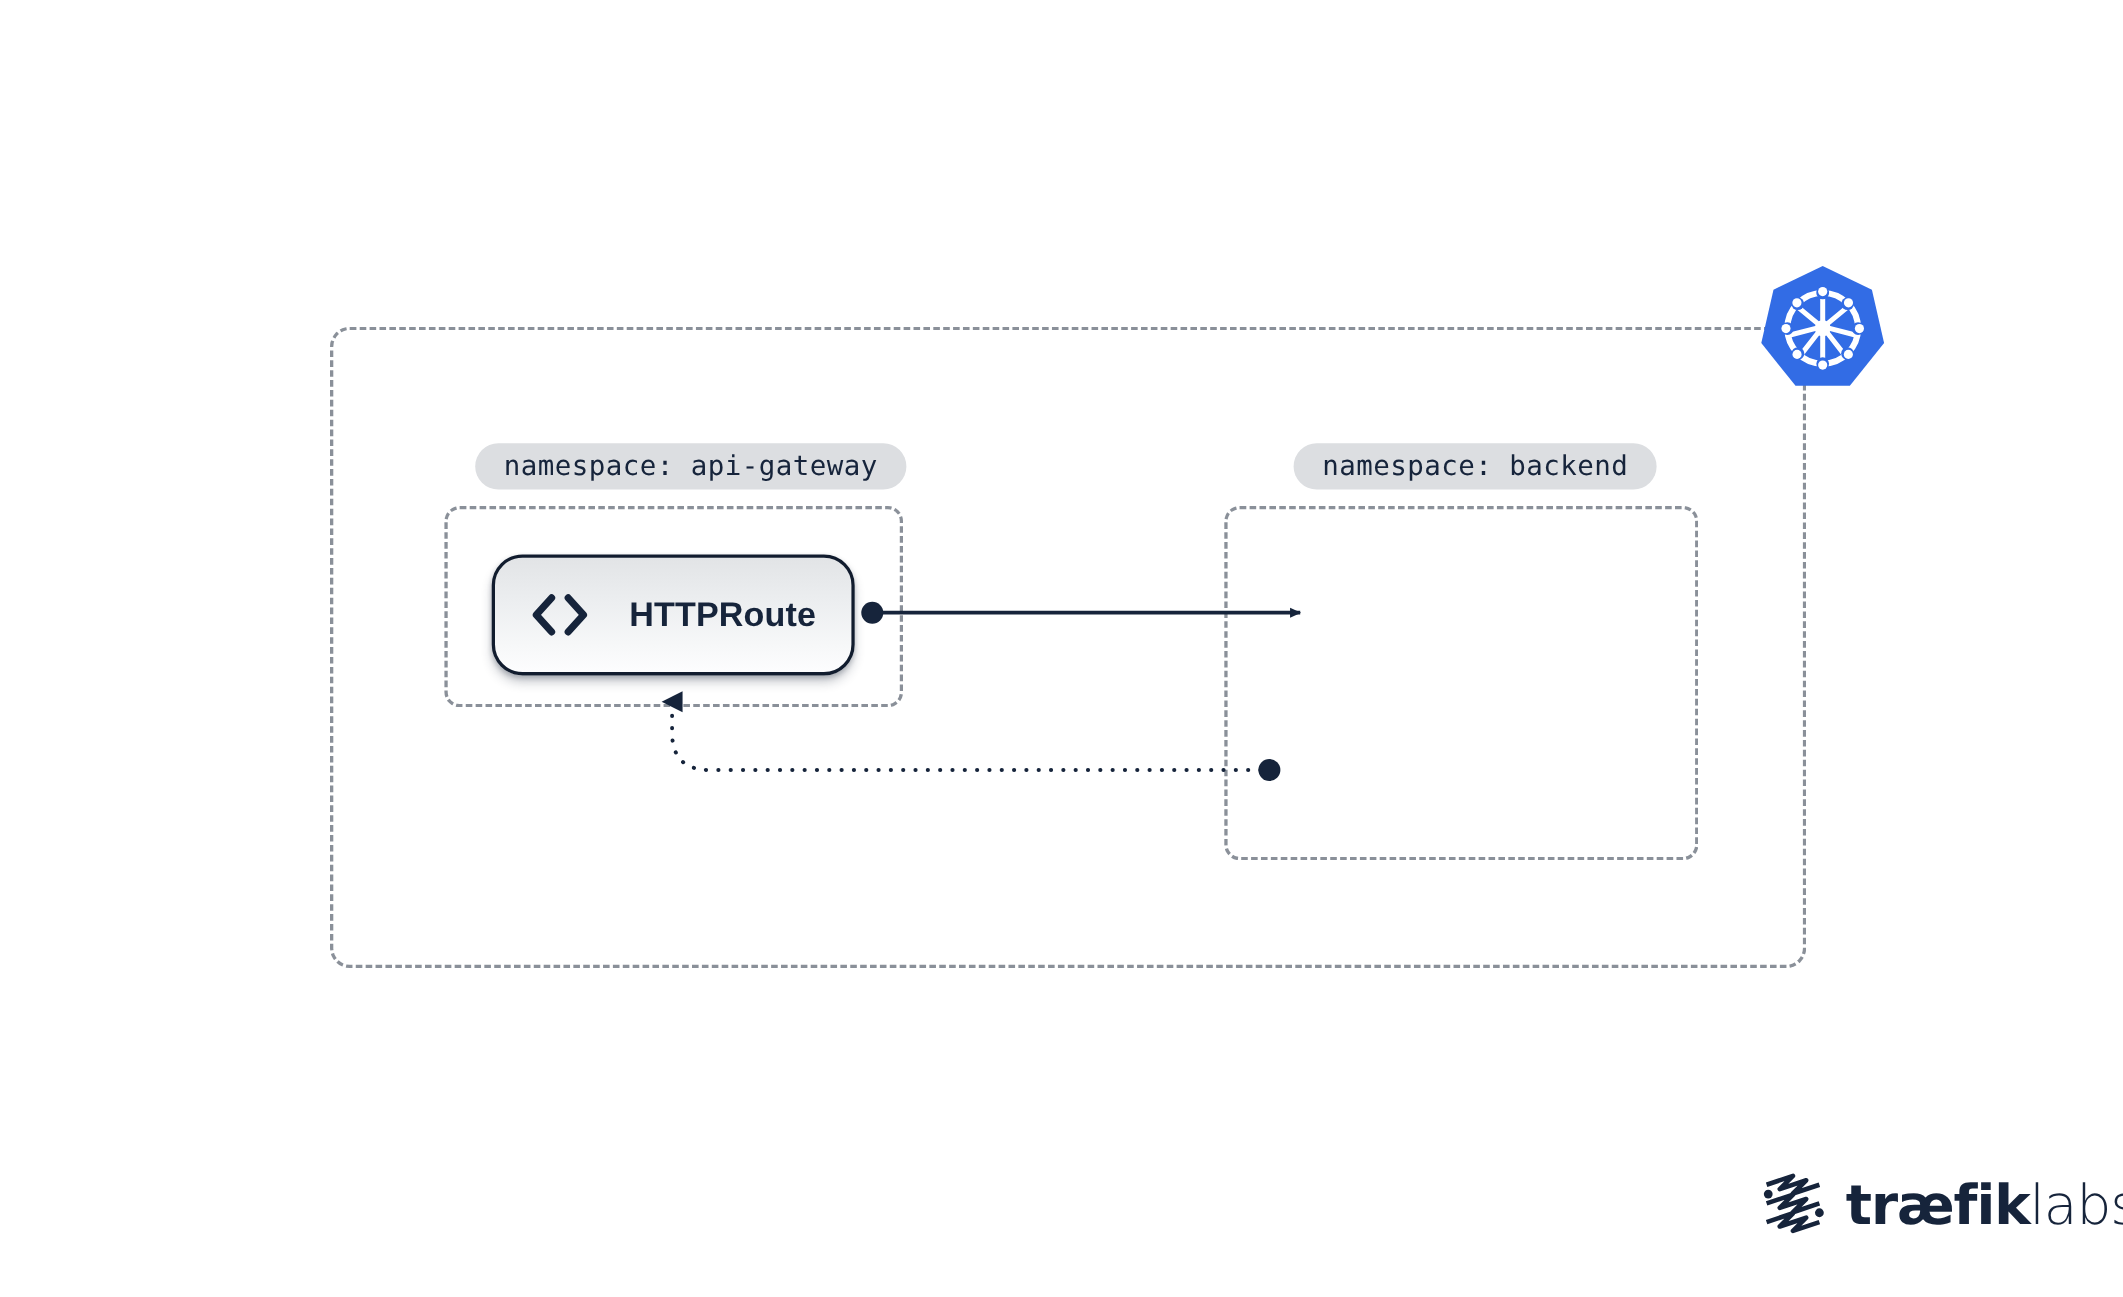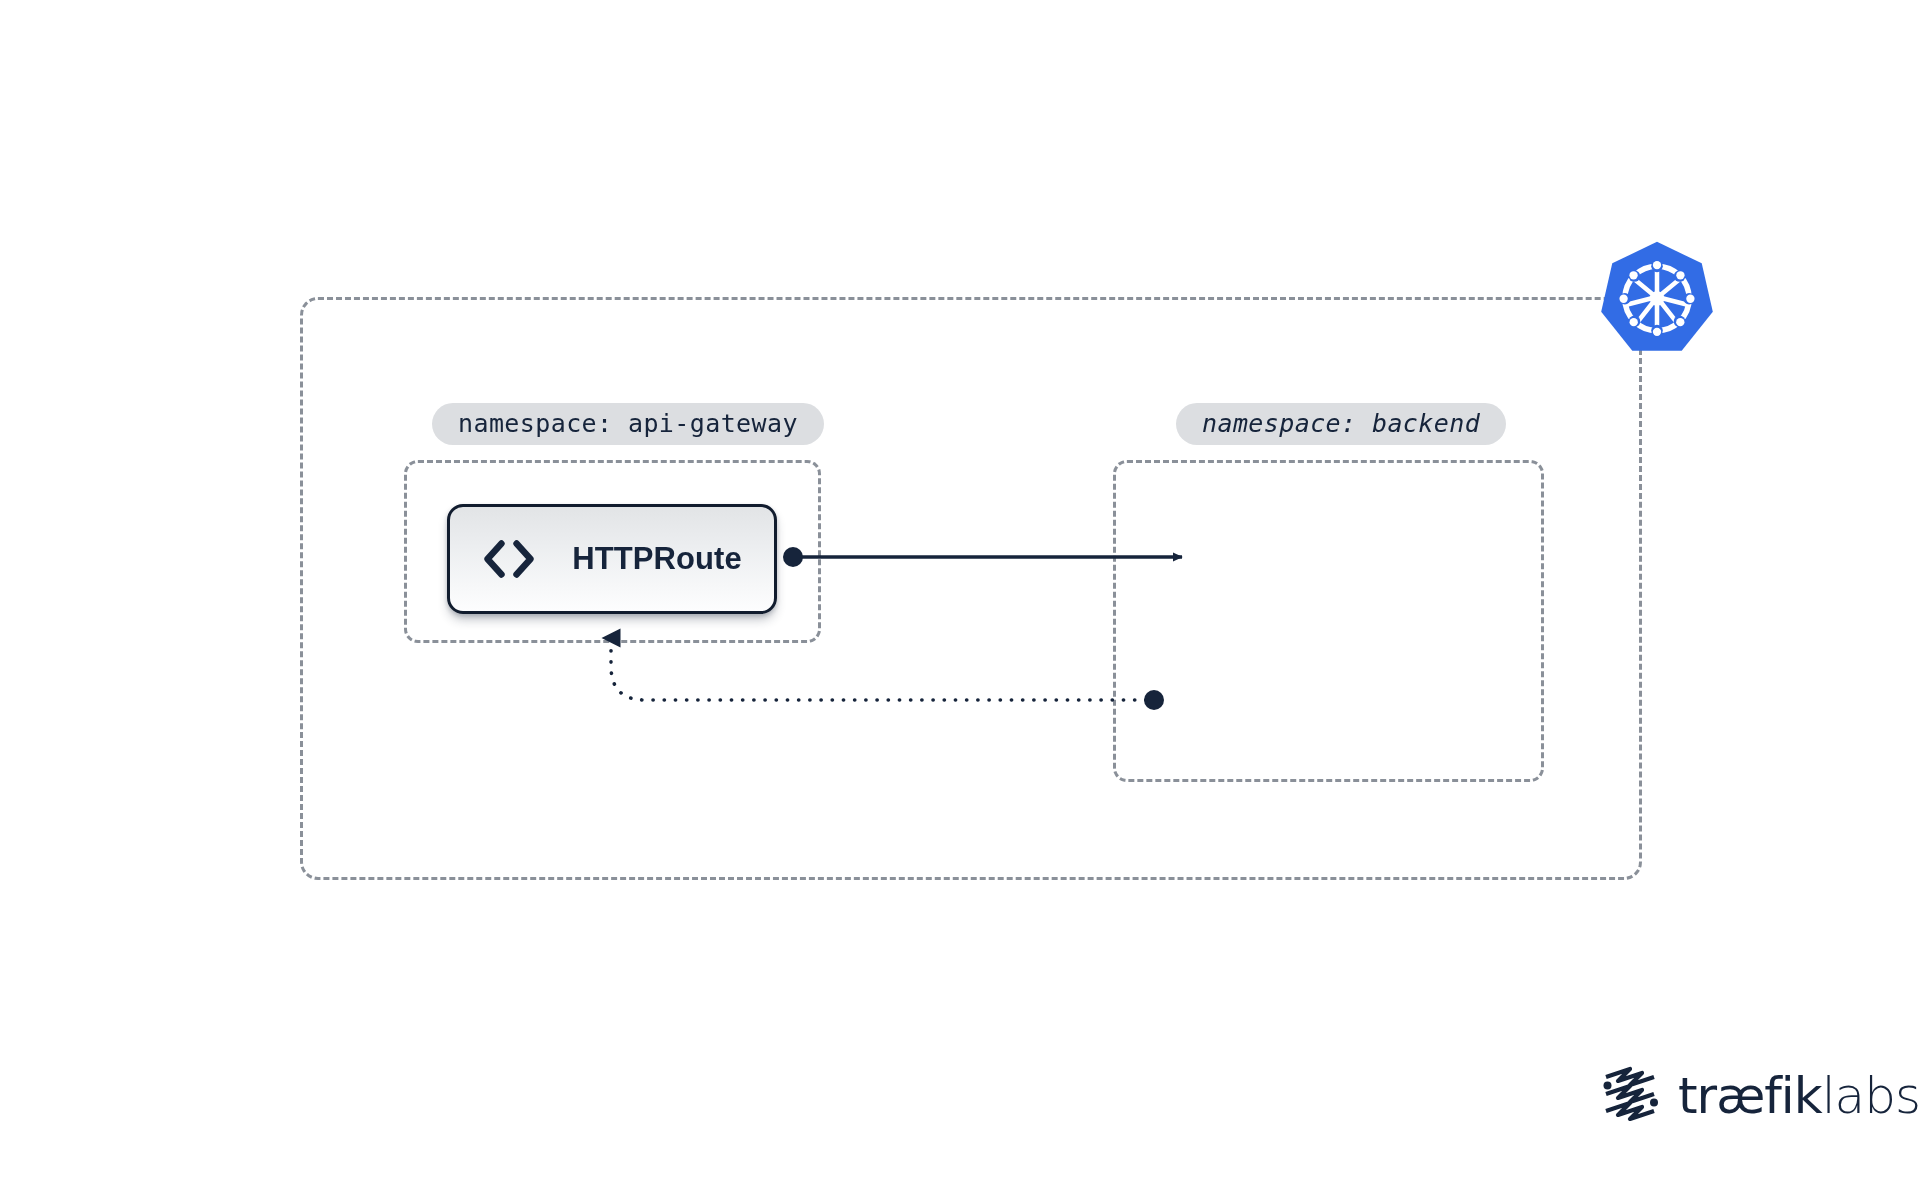--- a/index.html
+++ b/index.html
@@ -69,29 +69,28 @@
     white-space: nowrap;
     z-index: 6;
   }
   .ns-chip-api {
     left: 432px;
     top: 403px;
   }
   .ns-chip-backend {
     left: 1176px;
     top: 403px;
-    font-style: italic;
   }
 
   
   .node {
     position: absolute;
     box-sizing: border-box;
     border: 3.5px solid #111c2e;
-    border-radius: 16px;
+    border-radius: 28px;
     background: linear-gradient(180deg, #e2e4e6 0%, #eceef0 38%, #f7f8f9 78%, #fdfdfe 100%);
     box-shadow: 0 7px 11px -2px rgba(30, 40, 58, 0.30),
                 0 2px 4px rgba(30, 40, 58, 0.18);
     display: flex;
     align-items: center;
     justify-content: center;
     gap: 30px;
     z-index: 5;
   }
   .node-label {
@@ -168,21 +167,21 @@
   }
   .brand-mark { flex: none; }
   .brand-text {
     font-family: "DejaVu Sans", "Liberation Sans", sans-serif;
     font-size: 50px;
     line-height: 1;
     color: #16243b;
     white-space: nowrap;
     letter-spacing: -1px;
   }
-  .brand-text .bold { font-weight: 400; }
+  .brand-text .bold { font-weight: 700; }
   .brand-text .light { font-weight: 300; color: #16243b; }
 </style>
 </head>
 <body>
 
 <div id="canvas">
 
   <div class="cluster cluster-outer"></div>
 
   <div class="cluster cluster-ns-api"></div>

